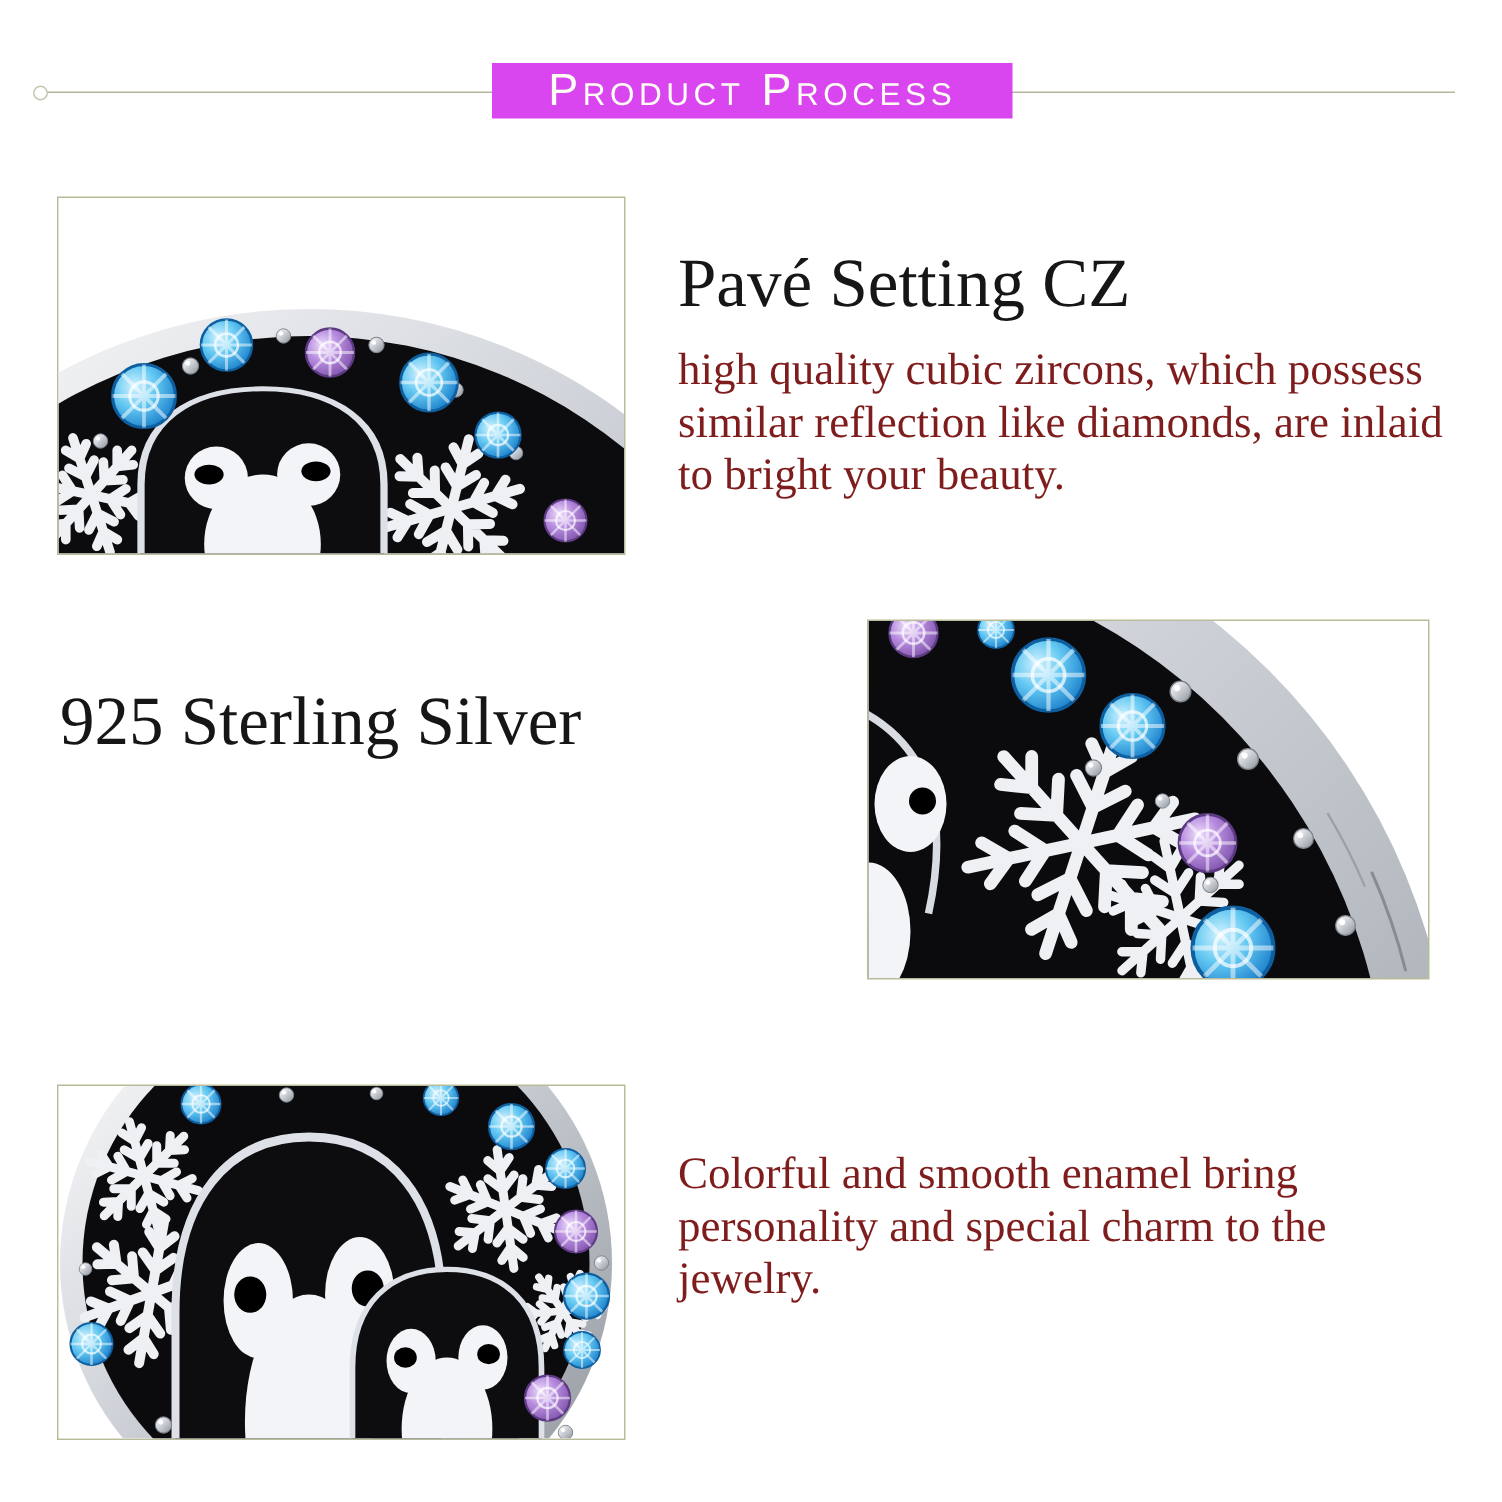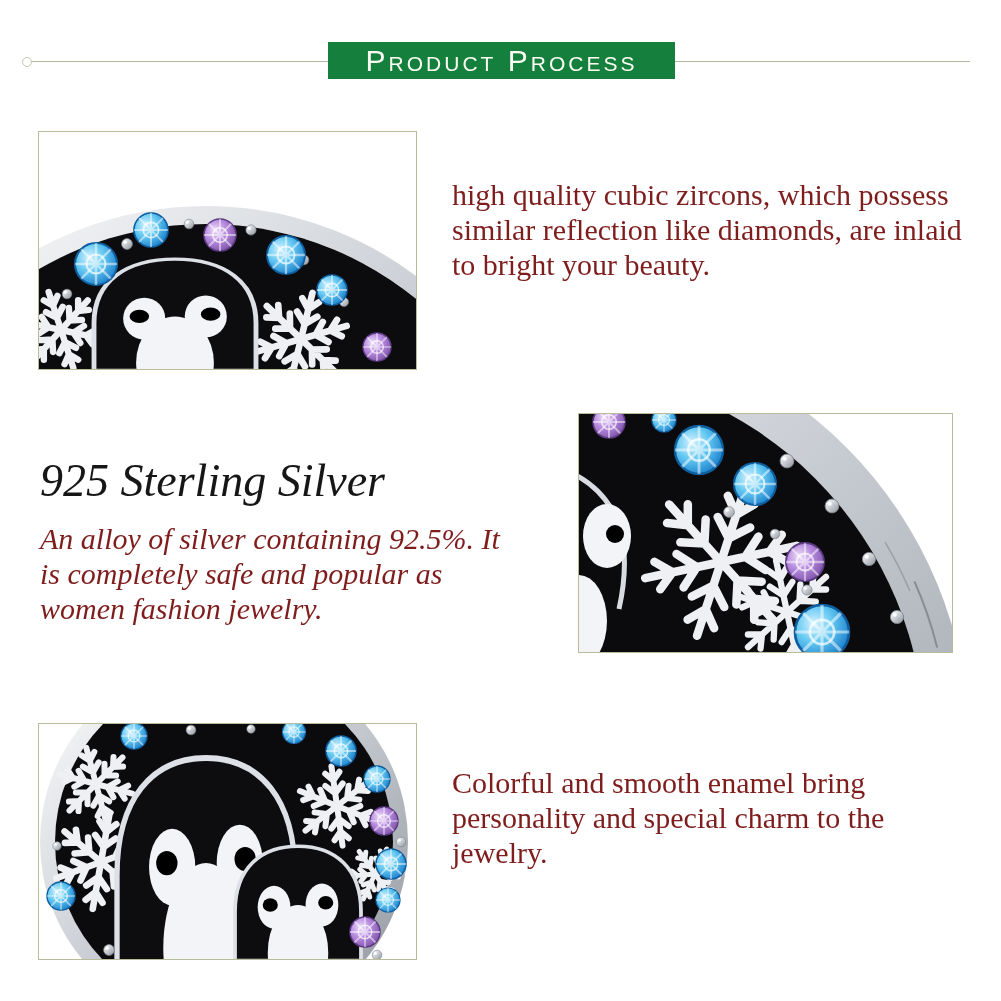--- a/index.html
+++ b/index.html
@@ -3,40 +3,40 @@
 <meta charset="utf-8">
 <style>
   html,body{margin:0;padding:0;background:#fff;}
   .page{position:relative;width:1001px;height:1001px;background:#ffffff;overflow:hidden;
         font-family:"Liberation Serif",serif;}
 
   
   .rule{position:absolute;left:30px;top:61px;width:940px;height:1px;background:#b5b59c;}
   .rule-ring{position:absolute;left:22px;top:57px;width:8px;height:8px;border:1px solid #c6c6ae;
              border-radius:50%;background:#fff;}
-  .title-bar{position:absolute;left:328px;top:42px;width:347px;height:37px;background:#15803d;
+  .title-bar{position:absolute;left:328px;top:42px;width:347px;height:37px;background:#d946ef;
              display:flex;align-items:center;justify-content:center;}
   .title-bar span{font-family:"Liberation Sans",sans-serif;color:#fdfdf4;font-size:30px;
                   font-variant:small-caps;letter-spacing:3px;line-height:37px;}
 
   
   .photo{position:absolute;border:1px solid #b9bc98;background:#fff;overflow:hidden;}
   .photo svg{display:block;}
   .photo1{left:38px;top:131px;width:377px;height:237px;}
   .photo2{left:578px;top:413px;width:373px;height:238px;}
   .photo3{left:38px;top:723px;width:377px;height:235px;}
 
   
   .tb{position:absolute;}
   .tb h2{margin:0;font-weight:400;font-size:46px;line-height:52px;color:#161616;
          font-family:"Liberation Serif",serif;}
   .tb p{margin:14px 0 0 0;font-size:30px;line-height:35px;color:#7f1d1d;
         font-family:"Liberation Serif",serif;}
   .tb1{left:452px;top:163px;width:525px;}
-  .tb2{left:40px;top:455px;width:478px;font-style:italic;}
+  .tb2{left:40px;top:455px;width:478px;}
   .tb3{left:452px;top:751px;width:445px;}
 </style>
 </head>
 <body>
 
 <div class="page">
 
   <svg width="0" height="0" style="position:absolute" aria-hidden="true">
     <defs>
       <linearGradient id="gradSilver" x1="0" y1="0" x2="1" y2="1">
@@ -113,26 +113,26 @@
       <use href="#bead" transform="translate(305,170) scale(.75)"></use>
       <use href="#gemB" transform="translate(57,132) scale(2.1)"></use>
       <use href="#gemB" transform="translate(112,98) scale(1.7)"></use>
       <use href="#gemP" transform="translate(181,103) scale(1.6)"></use>
       <use href="#gemB" transform="translate(247,123) scale(1.9)"></use>
       <use href="#gemB" transform="translate(293,158) scale(1.5)"></use>
       <use href="#gemP" transform="translate(338,215) scale(1.4)"></use>
     </svg>
   </figure>
   <div class="tb tb1">
+    <h2>Pavé Setting CZ</h2>
     <p>high quality cubic zircons, which possess similar reflection like diamonds, are inlaid to bright your beauty.</p>
   </div>
 
   <div class="tb tb2">
     <h2>925 Sterling Silver</h2>
-    <p>An alloy of silver containing 92.5%. It is completely safe and popular as women fashion jewelry.</p>
   </div>
   <figure class="photo photo2" style="margin:0">
     <svg viewBox="0 0 373 238" width="373" height="238">
       <rect width="373" height="238" fill="#fff"></rect>
       <circle cx="-30" cy="330" r="420" fill="url(#gradSilver)"></circle>
       <circle cx="-30" cy="330" r="400" fill="none" stroke="#878c94" stroke-width="2" stroke-dasharray="70 2600" transform="rotate(-24 -30 330)"></circle>
       <circle cx="-30" cy="330" r="392" fill="none" stroke="#9aa0a8" stroke-width="1.5" stroke-dasharray="55 2600" transform="rotate(-31 -30 330)"></circle>
       <circle cx="-30" cy="330" r="376" fill="#0b0b0e"></circle>
       <path d="M-5,60 Q62,95 40,195" fill="none" stroke="#d8dbe1" stroke-width="5"></path>
       <ellipse cx="28" cy="122" rx="24" ry="32" fill="#f3f4f7"></ellipse>

